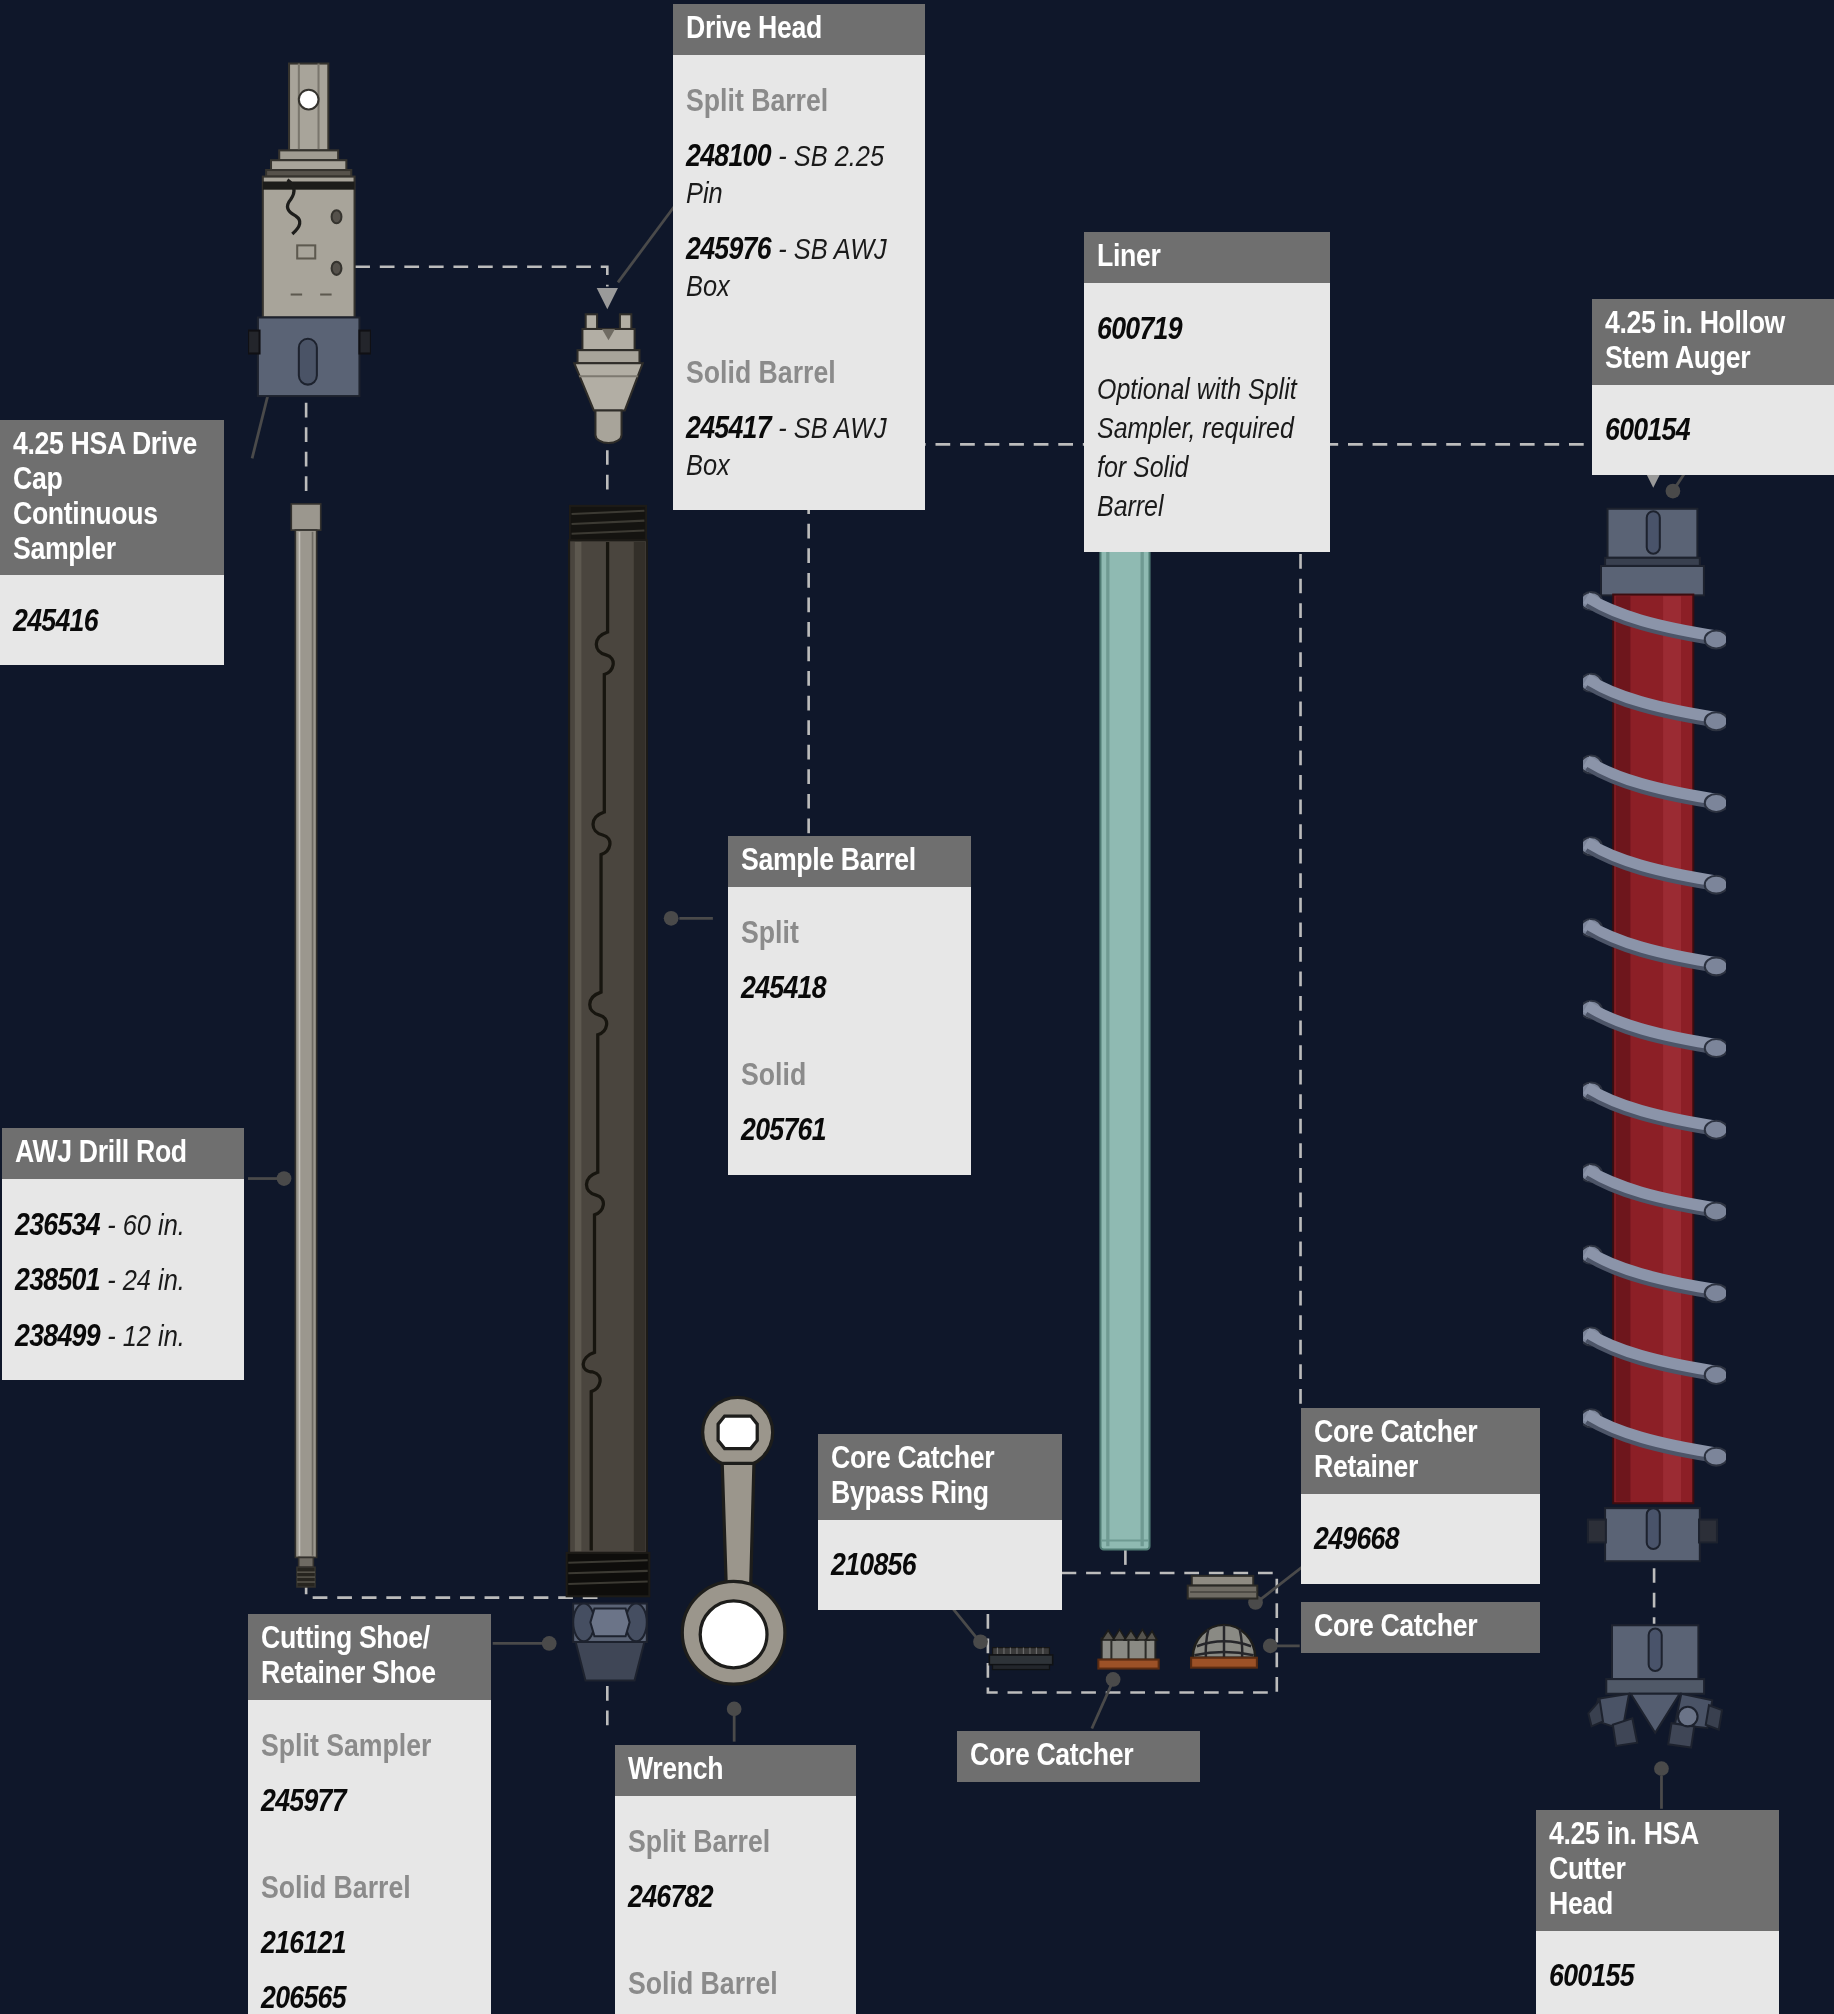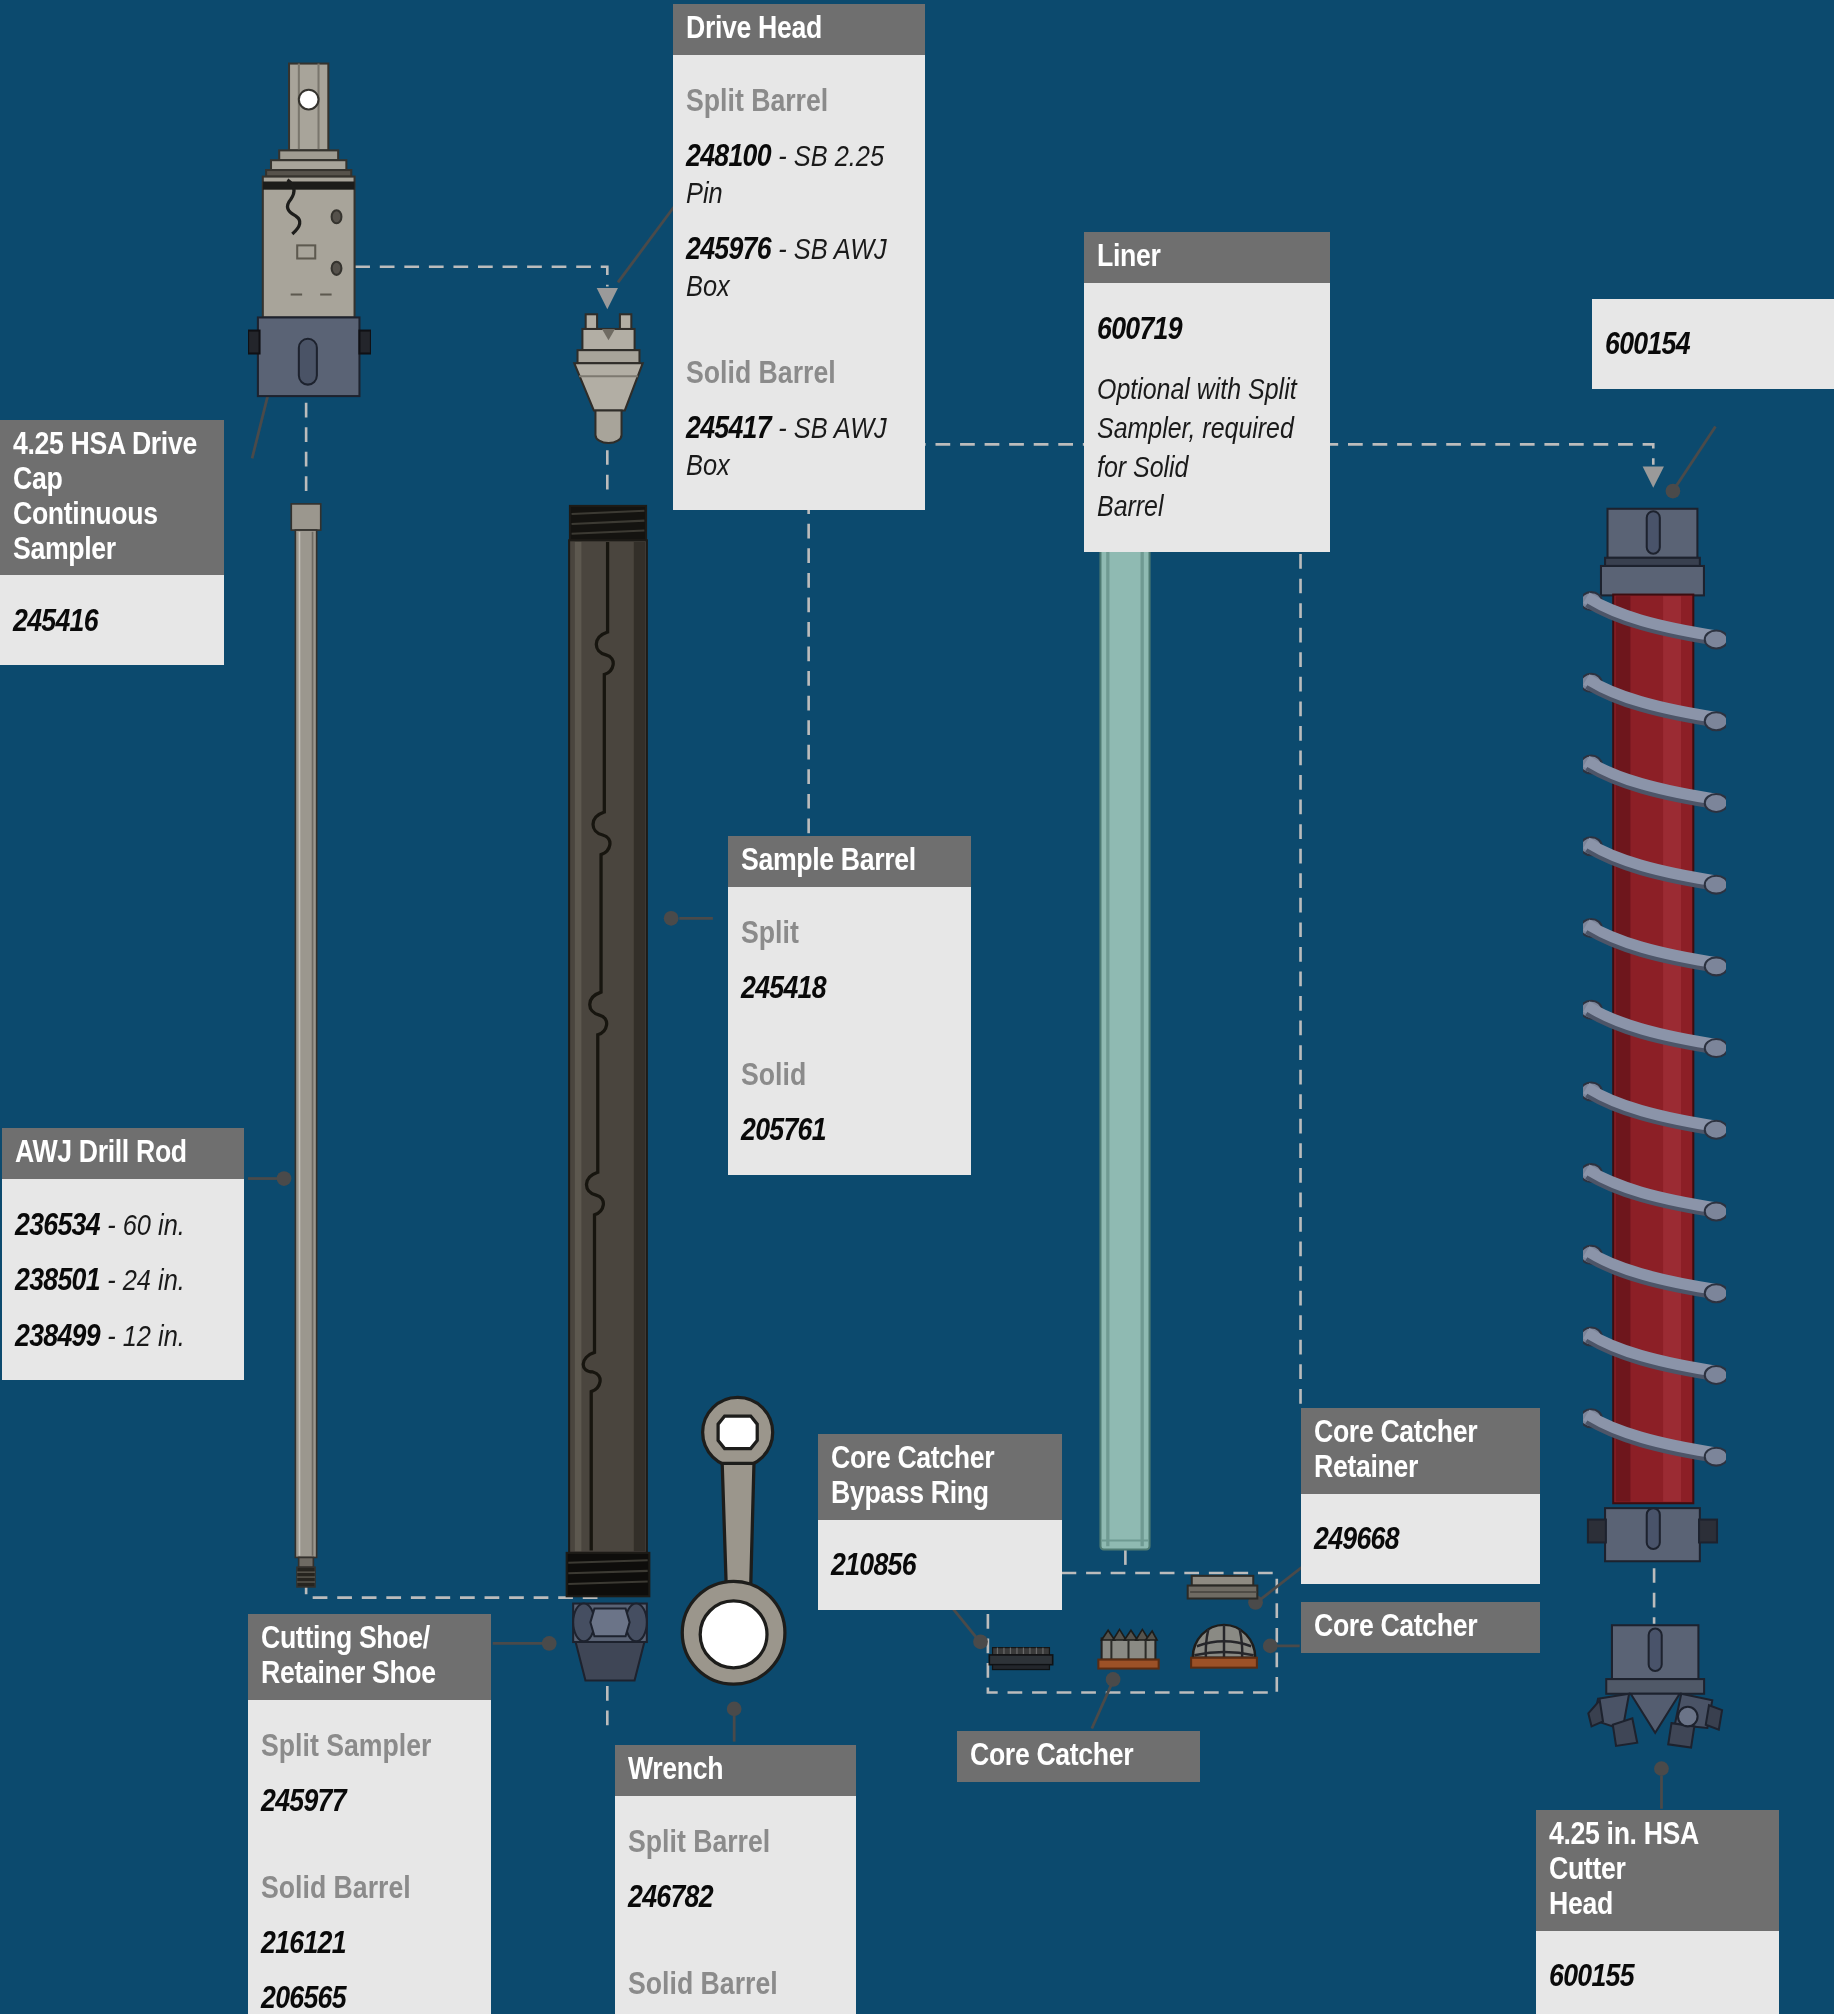--- a/index.html
+++ b/index.html
@@ -1,16 +1,16 @@
 <!DOCTYPE html>
 <html style="font-size:13px"><head>
 <meta charset="utf-8">
 <style>
   html,body{margin:0;padding:0;background:#ffffff;}
-  #canvas{position:relative;width:1835px;height:2015px;background:#0c4a6e;overflow:hidden;
+  #canvas{position:relative;width:1835px;height:2015px;background:#0f172a;overflow:hidden;
           font-family:"Liberation Sans",sans-serif;}
   svg{display:block;}
   .overlay{position:absolute;left:0;top:0;z-index:1;}
   .part{position:absolute;z-index:2;}
   .box{position:absolute;z-index:3;}
   .bh{background:#6f6f6f;color:#ffffff;font-weight:bold;font-size:31px;line-height:1.12;
       padding:7.4px 11.5px 9px 13px;letter-spacing:-0.4px;}
   .bb{background:#e7e7e7;padding:8.2px 11.5px 11.5px 13px;color:#111111;}
   .bh .sq,.bb .sq{display:block;transform:scaleX(0.86);transform-origin:0 0;width:116%;
       white-space:pre-line;}
@@ -308,20 +308,24 @@
         <span class="sq">
       <div class="pn"><span class="num">600719</span></div>
       <div class="note">Optional with Split
 Sampler, required for Solid
 Barrel</div>
     </span>
       </div>
   </div>
 
   <div class="box" style="left:1592px;top:299px;width:242px">
+    <div class="bh">
+        <span class="sq">4.25 in. Hollow
+Stem Auger</span>
+      </div>
     <div class="bb" style="min-height:33px">
         <span class="sq">
       <div class="pn"><span class="num">600154</span></div>
     </span>
       </div>
   </div>
 
   <div class="box" style="left:728px;top:836px;width:243px">
     <div class="bh">
         <span class="sq">Sample Barrel</span>

